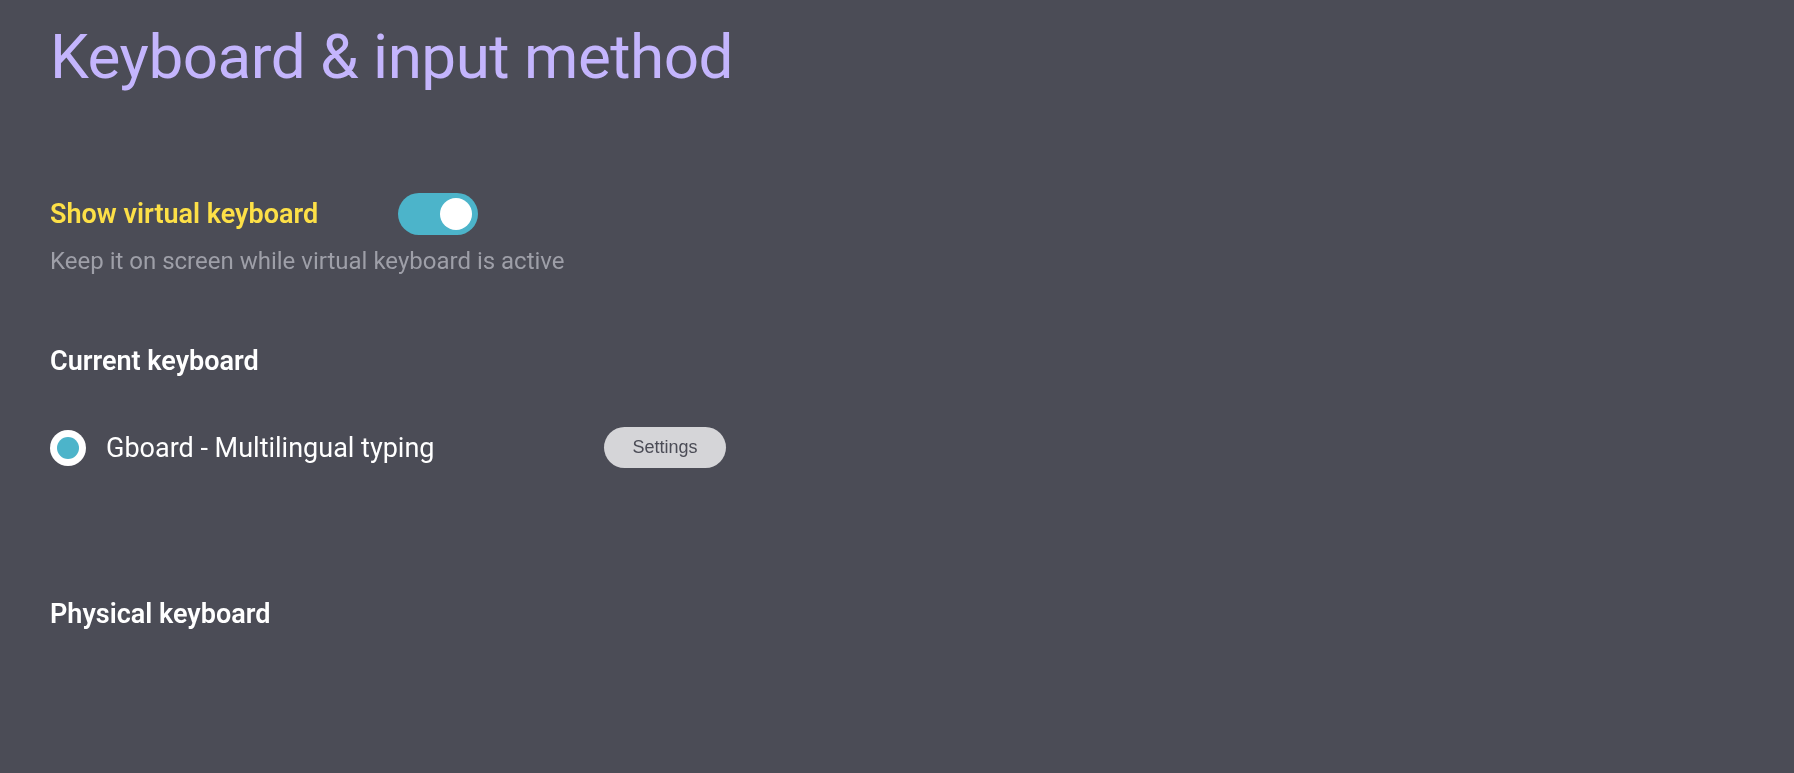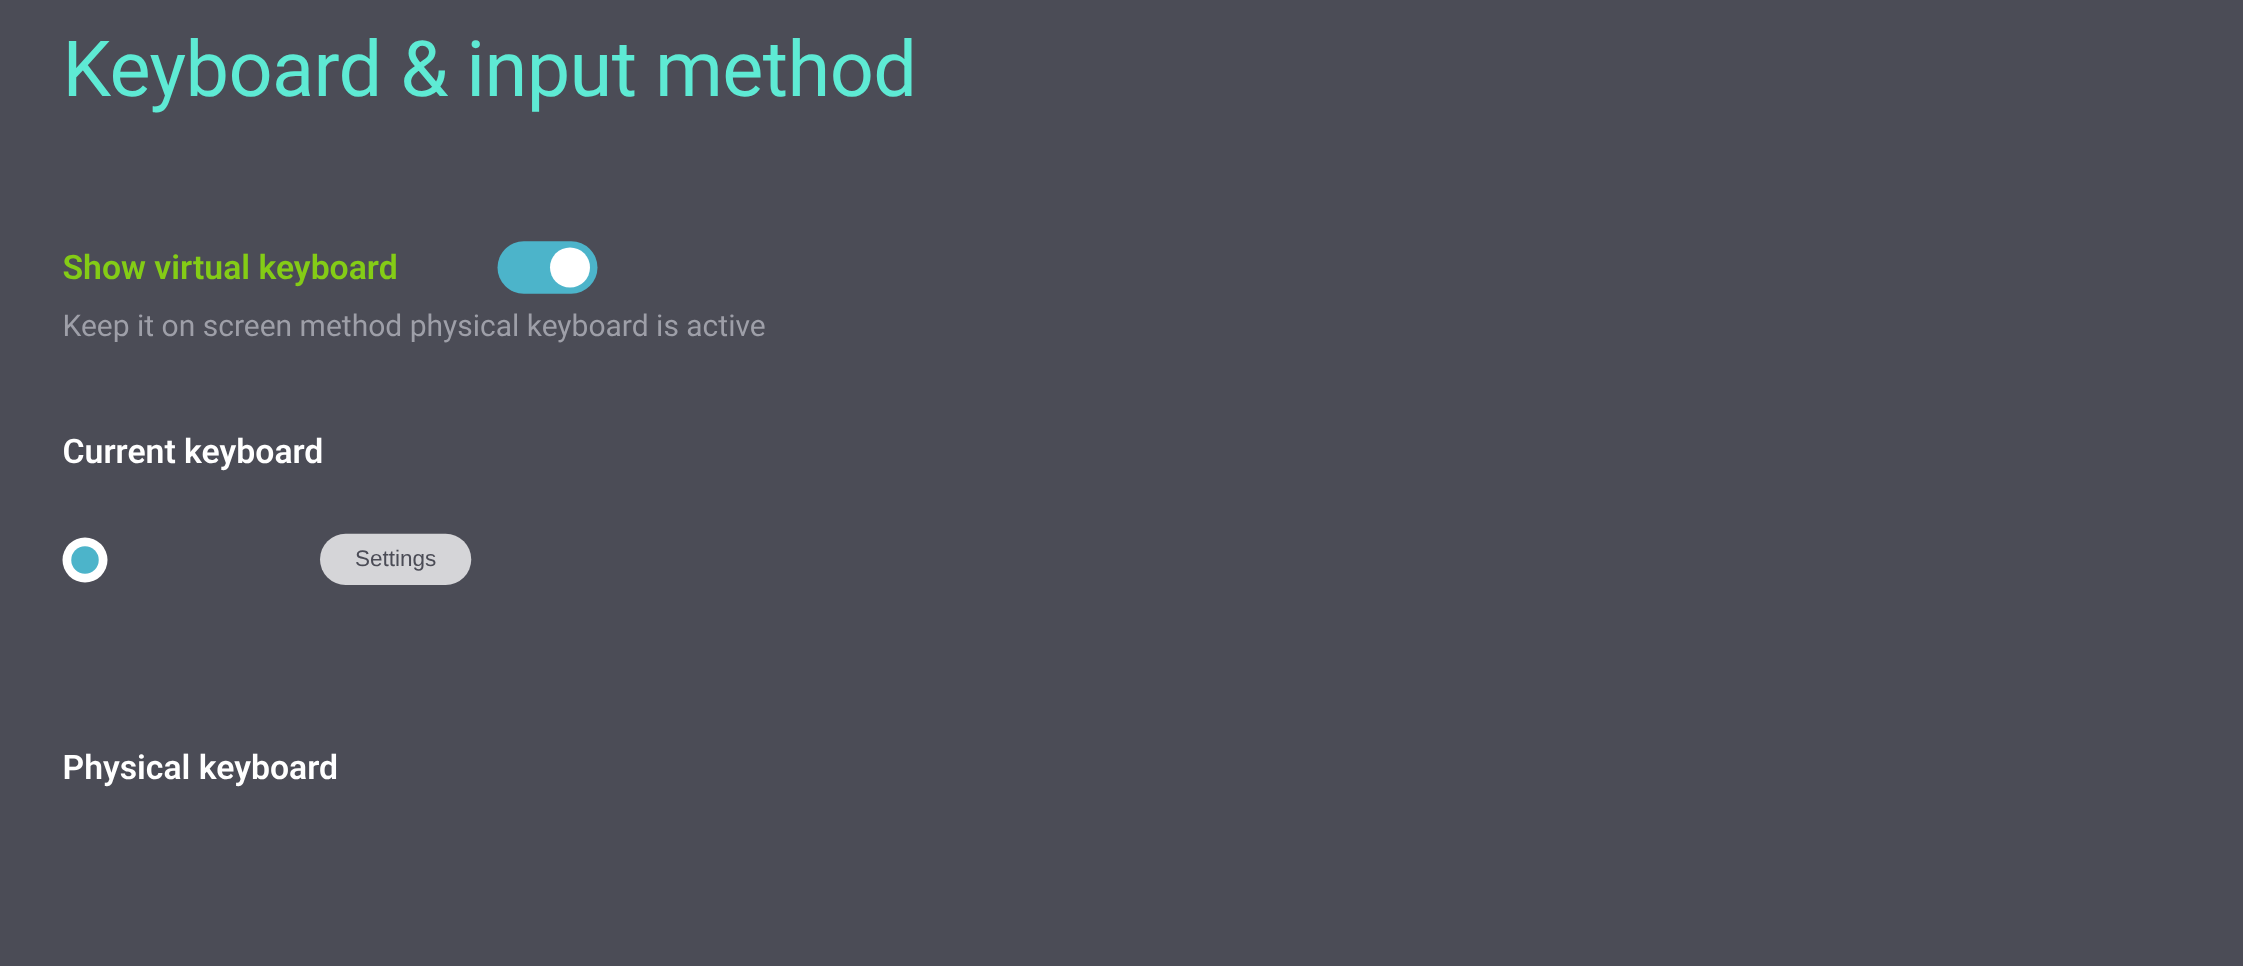--- a/index.html
+++ b/index.html
@@ -14,33 +14,33 @@
       height: 773px;
       overflow: hidden;
       color: #ffffff;
     }
     .container {
       padding: 20px 50px;
     }
     .page-title {
       font-size: 62px;
       font-weight: 400;
-      color: #5eead4;
+      color: #c4b5fd;
       margin-bottom: 100px;
       letter-spacing: -0.5px;
     }
     .setting-row {
       display: flex;
       align-items: center;
       margin-bottom: 12px;
     }
     .setting-title {
       font-size: 27px;
       font-weight: 600;
-      color: #84cc16;
+      color: #fde047;
     }
     .setting-description {
       font-size: 24px;
       font-weight: 400;
       color: #9e9fa8;
       margin-top: 10px;
       margin-bottom: 70px;
     }
     .toggle-switch {
       position: relative;
@@ -117,25 +117,26 @@
 
 <div class="container">
   <h1 class="page-title">Keyboard &amp; input method</h1>
 
   <div class="setting-row">
     <div class="setting-title">Show virtual keyboard</div>
     <div class="toggle-switch">
       <div class="toggle-knob"></div>
     </div>
   </div>
-  <div class="setting-description">Keep it on screen method physical keyboard is active</div>
+  <div class="setting-description">Keep it on screen while virtual keyboard is active</div>
 
   <div class="section-header">Current keyboard</div>
 
   <div class="keyboard-row">
     <div class="radio-button">
       <div class="radio-inner"></div>
     </div>
+    <div class="keyboard-label">Gboard - Multilingual typing</div>
     <button class="settings-button">Settings</button>
   </div>
 
   <div class="physical-section">Physical keyboard</div>
 </div>
 
 </body></html>

